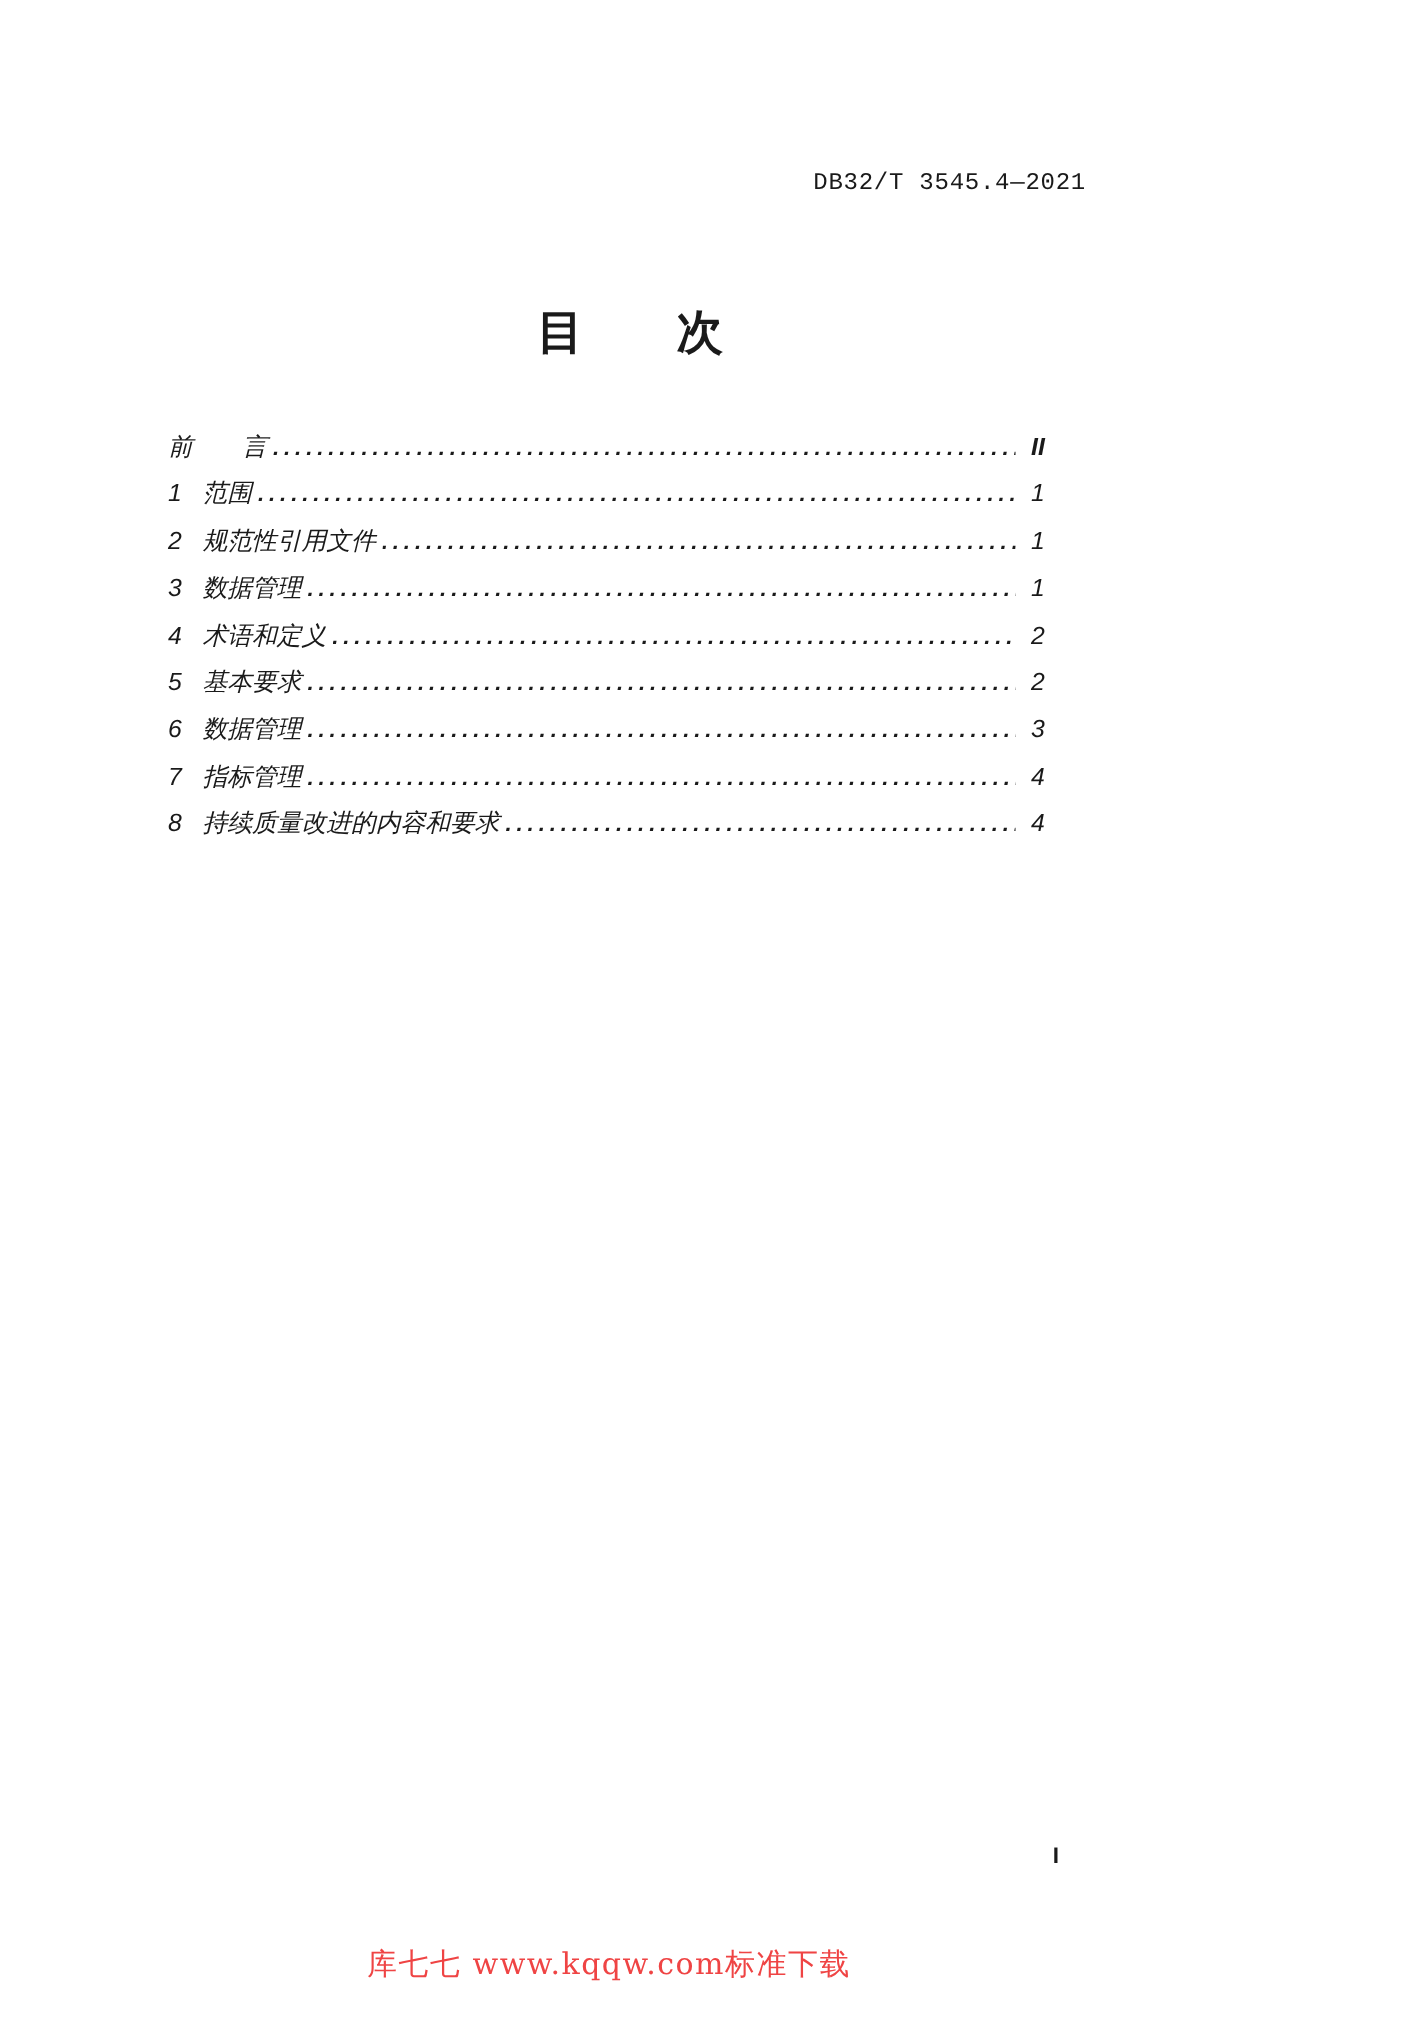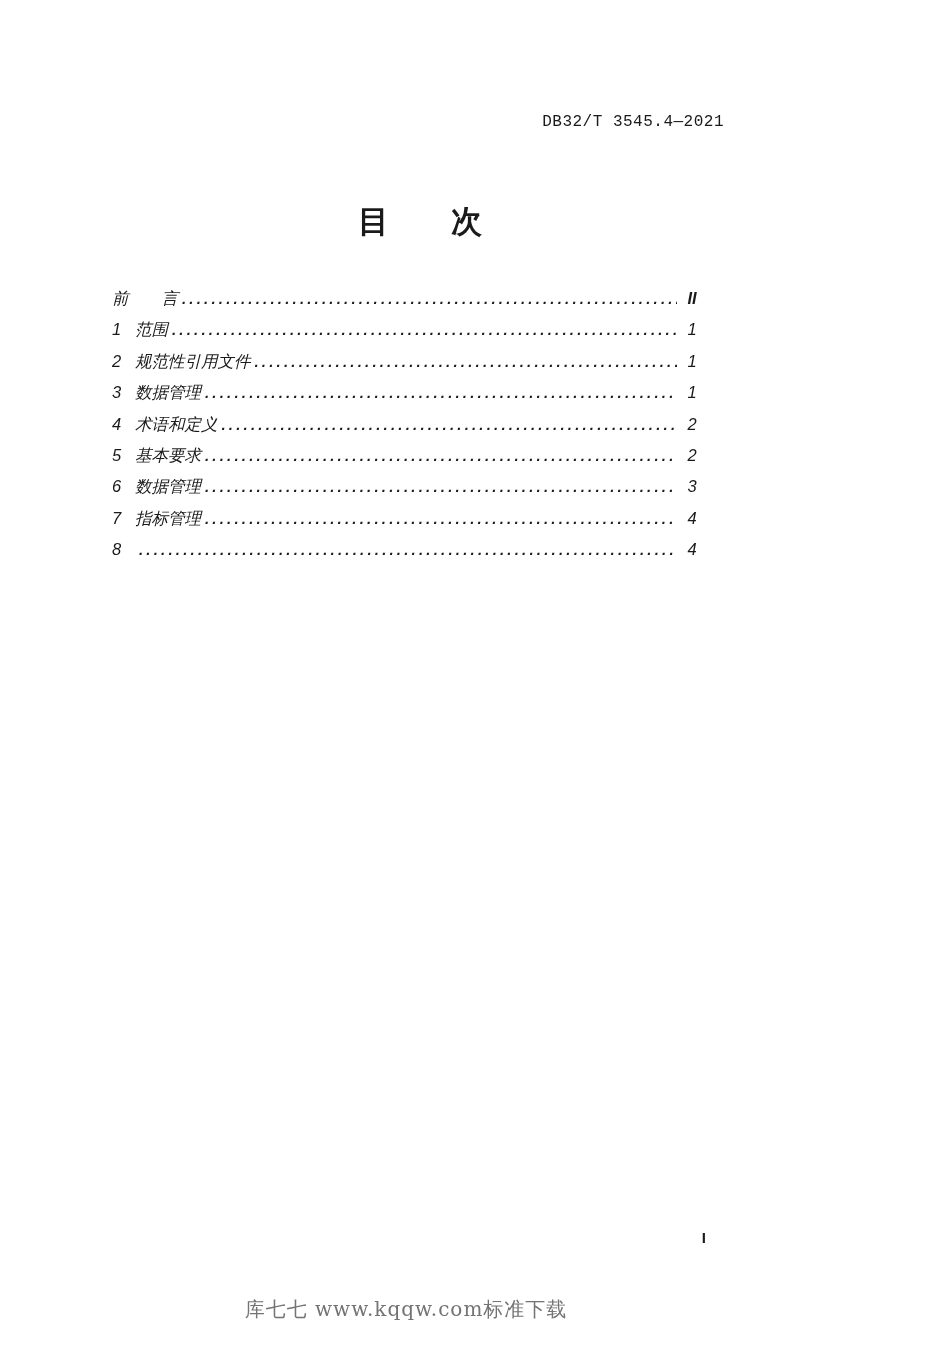--- a/index.html
+++ b/index.html
@@ -153,22 +153,23 @@
 
     <div class="toc-row">
       <span class="toc-num">7</span>
       <span class="toc-label">指标管理</span>
       <span class="toc-leader">................................................................................................................................................................</span>
       <span class="toc-page">4</span>
     </div>
 
     <div class="toc-row">
       <span class="toc-num">8</span>
+      <span class="toc-label">持续质量改进的内容和要求</span>
       <span class="toc-leader">................................................................................................................................................................</span>
       <span class="toc-page">4</span>
     </div>
   </div>
 
   <div class="footer-page-num">I</div>
 
-  <div class="watermark" style="color: #737373;">库七七  www.kqqw.com标准下载</div>
+  <div class="watermark" style="color: #ef4444;">库七七  www.kqqw.com标准下载</div>
 
 </div>
 
 </body></html>

